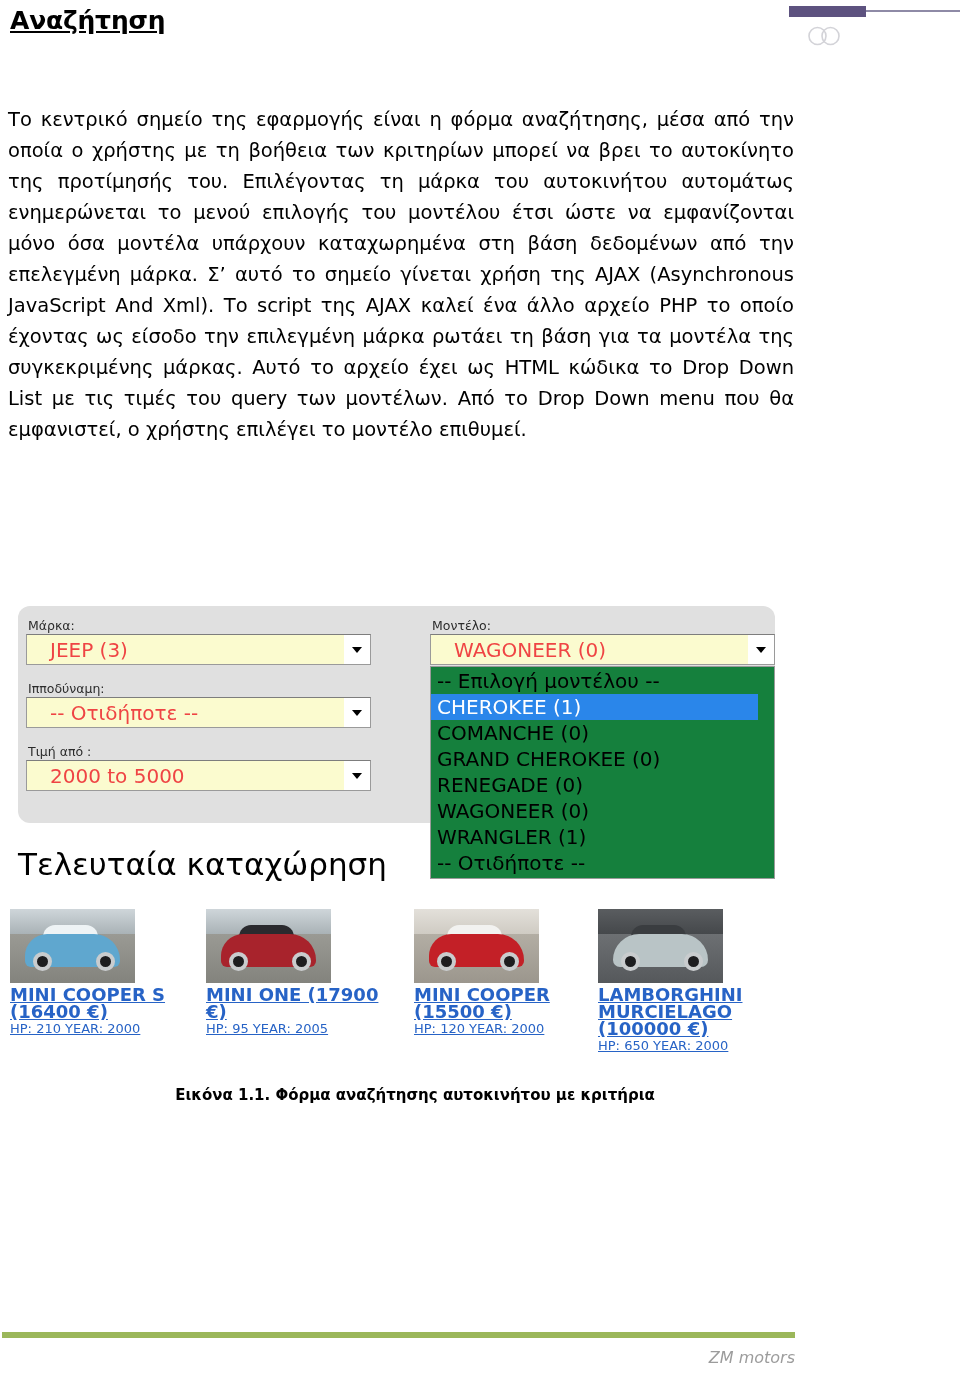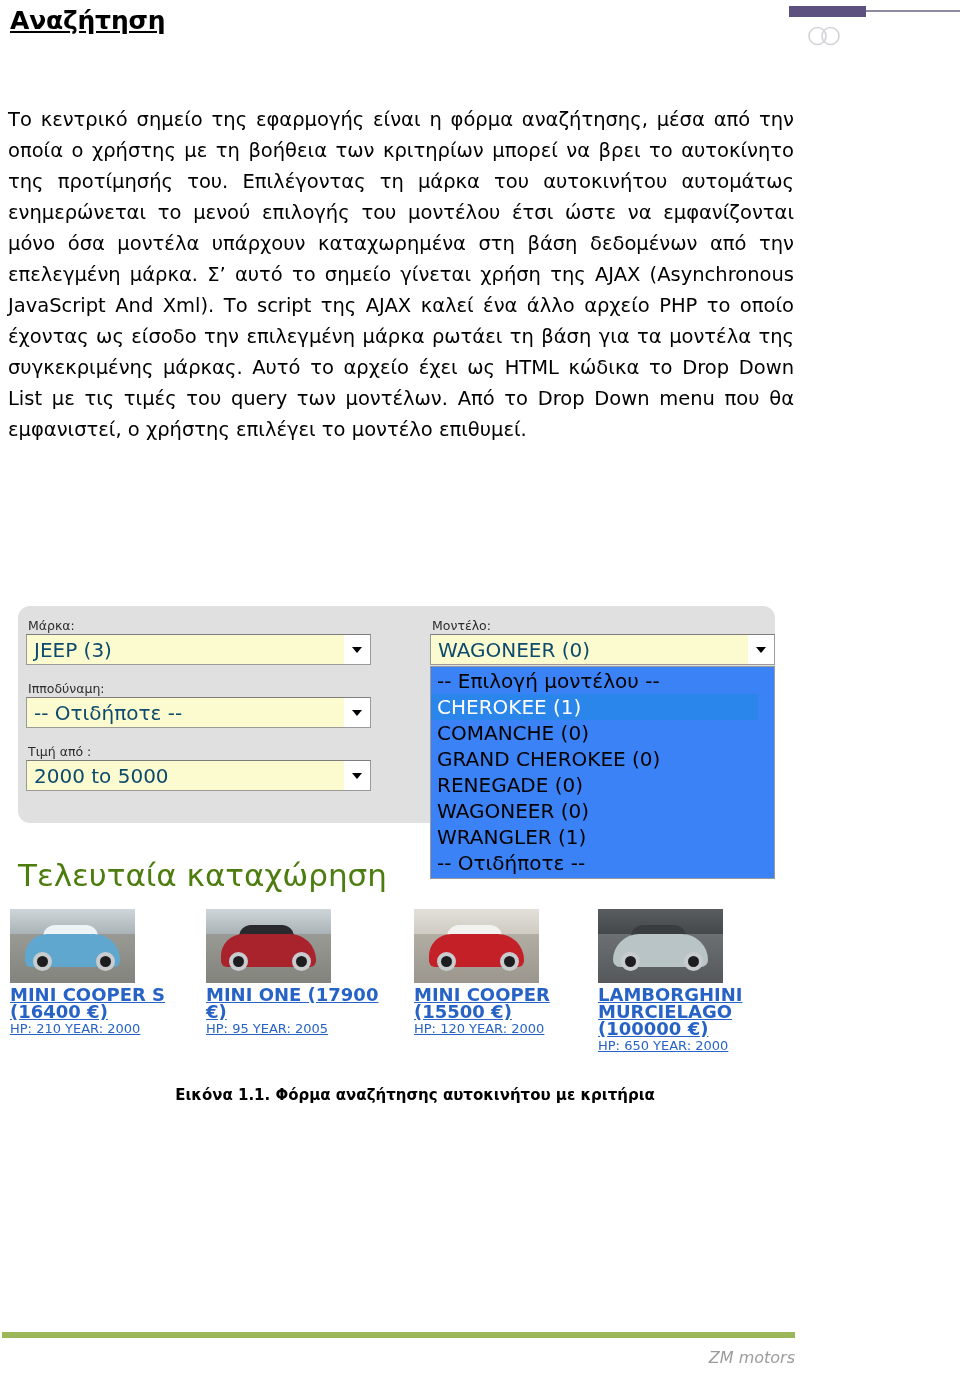--- a/index.html
+++ b/index.html
@@ -119,23 +119,23 @@
     display: flex;
     align-items: center;
     margin-bottom: 16px;
   }
   .select-value {
     background: #fbfbcf;
     height: 29px;
     flex: 1;
     display: flex;
     align-items: center;
-    padding-left: 7px;
+    padding-left: 23px;
     font-size: 20px;
-    color: #0c4a6e;
+    color: #ef4444;
     white-space: nowrap;
     overflow: hidden;
     font-family: "DejaVu Sans", "Liberation Sans", sans-serif;
   }
   .select-arrow {
     width: 26px;
     height: 29px;
     background: #ffffff;
     display: flex;
     align-items: center;
@@ -149,21 +149,21 @@
     border-right: 5px solid transparent;
     border-top: 6px solid #000000;
   }
 
   
   .dropdown-list {
     position: absolute;
     left: 430px;
     top: 60px;
     width: 345px;
-    background: #3b82f6;
+    background: #15803d;
     border: 1px solid #9a9a9a;
     z-index: 5;
     padding: 1px 16px 2px 0;
   }
   .dropdown-item {
     font-size: 20px;
     line-height: 26px;
     height: 26px;
     padding-left: 6px;
     color: #000000;
@@ -173,23 +173,23 @@
   }
   .dropdown-item.selected {
     background: #2a86ea;
     color: #ffffff;
   }
 
   
   .latest-heading {
     position: absolute;
     left: 18px;
-    top: 251px;
+    top: 240px;
     font-size: 31px;
-    color: #4d7c0f;
+    color: #000000;
     font-family: "DejaVu Sans", "Liberation Sans", sans-serif;
   }
   .cards-row {
     position: absolute;
     left: 10px;
     top: 303px;
     width: 800px;
     height: 140px;
   }
   .car-card {

